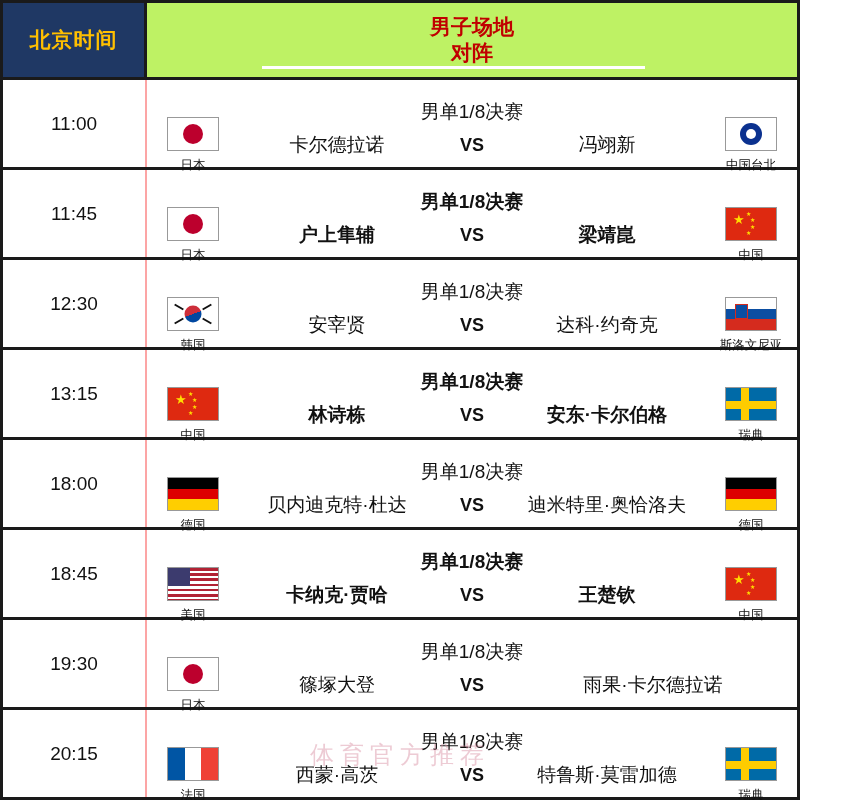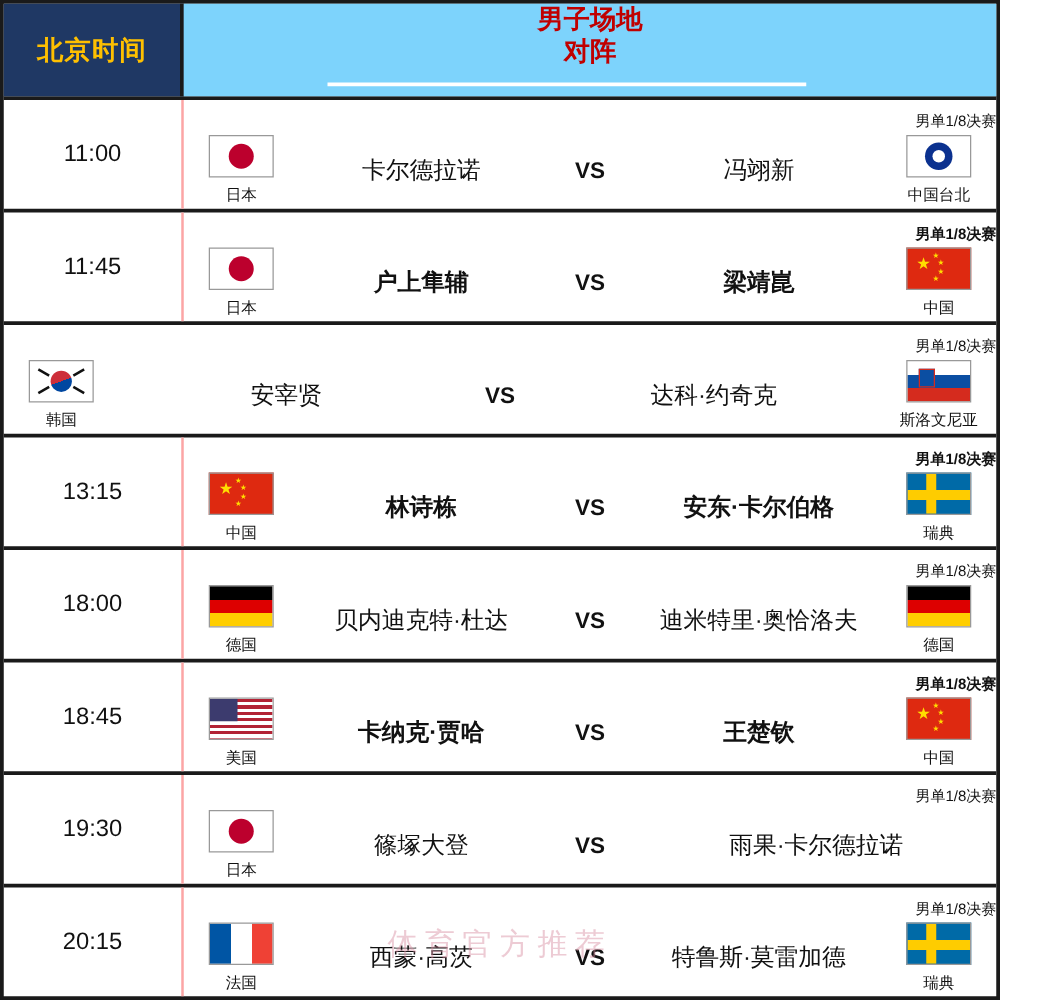--- a/index.html
+++ b/index.html
@@ -40,23 +40,24 @@
     font-weight: bold;
     display: flex;
     align-items: center;
     justify-content: center;
     letter-spacing: 1px;
     border-right: 3px solid #1a1a1a;
     box-sizing: border-box;
   }
   .header-main {
     flex: 1 1 auto;
-    background: #7dd3fc;
+    background: #bef264;
     position: relative;
     display: flex;
+    align-items: center;
     justify-content: center;
   }
   .header-main-inner {
     text-align: center;
     line-height: 1.22;
     font-size: 21px;
     font-weight: bold;
     color: #c00000;
     position: relative;
     z-index: 2;
@@ -96,23 +97,23 @@
   }
   .cell-match {
     flex: 1 1 auto;
     display: flex;
     flex-direction: column;
     position: relative;
     padding: 0;
     box-sizing: border-box;
   }
   .event {
-    text-align: right;
-    font-size: 12px;
-    padding-top: 10px;
+    text-align: center;
+    font-size: 19px;
+    padding-top: 20px;
     color: #111;
     line-height: 1.25;
   }
   .row.bold .event { font-weight: bold; }
   .matchline {
     flex: 1 1 auto;
     display: flex;
     align-items: center;
     min-height: 0;
   }
@@ -357,20 +358,21 @@
                   <span class="star-s" style="left:24px;top:17px;">★</span>
                   <span class="star-s" style="left:20px;top:23px;">★</span>
                 </span>
                 <span class="country">中国</span>
               </div>
             </div>
           </div>
         </div>
       </div>
       <div class="row">
+        <div class="cell-time">12:30</div>
         <div class="cell-match">
           <div class="event">男单1/8决赛</div>
           <div class="matchline">
             <div class="side left">
               <div class="flagbox">
                 <span class="flag f-kr">
                   <span class="kr-bar" style="left:6px;top:8px;transform:rotate(30deg);"></span>
                   <span class="kr-bar" style="right:6px;top:8px;transform:rotate(-30deg);"></span>
                   <span class="kr-bar" style="left:6px;bottom:8px;transform:rotate(-30deg);"></span>
                   <span class="kr-bar" style="right:6px;bottom:8px;transform:rotate(30deg);"></span>

